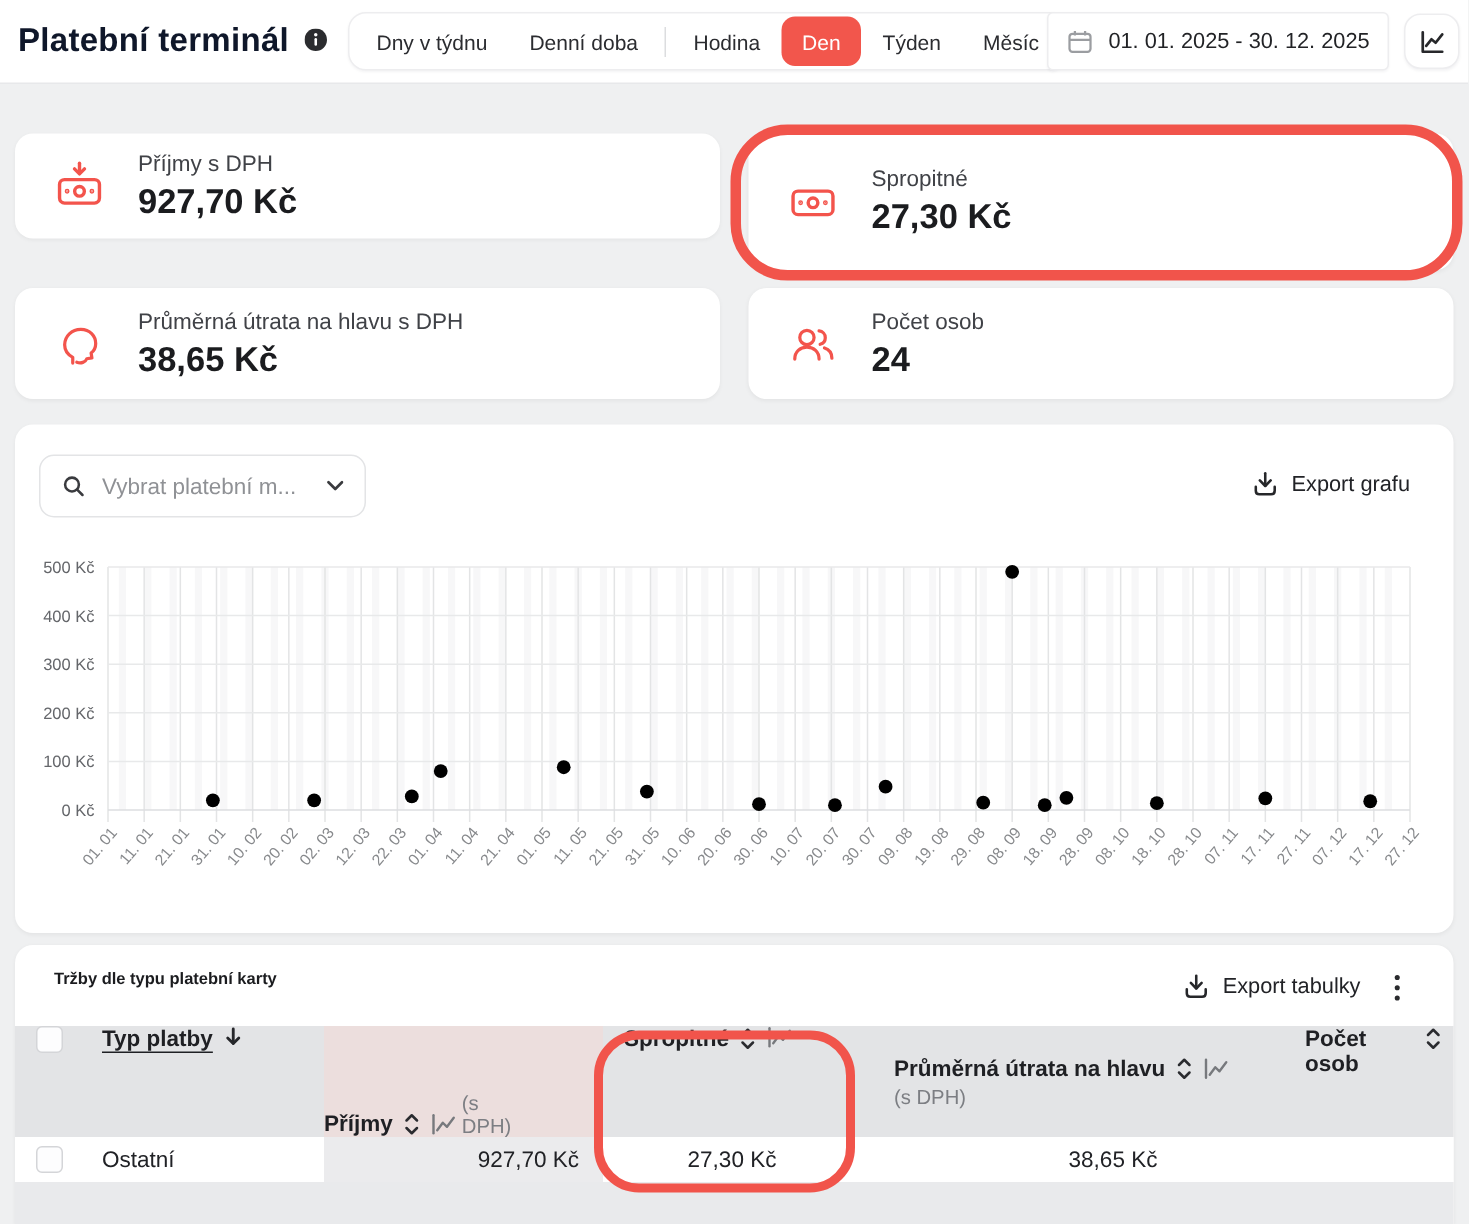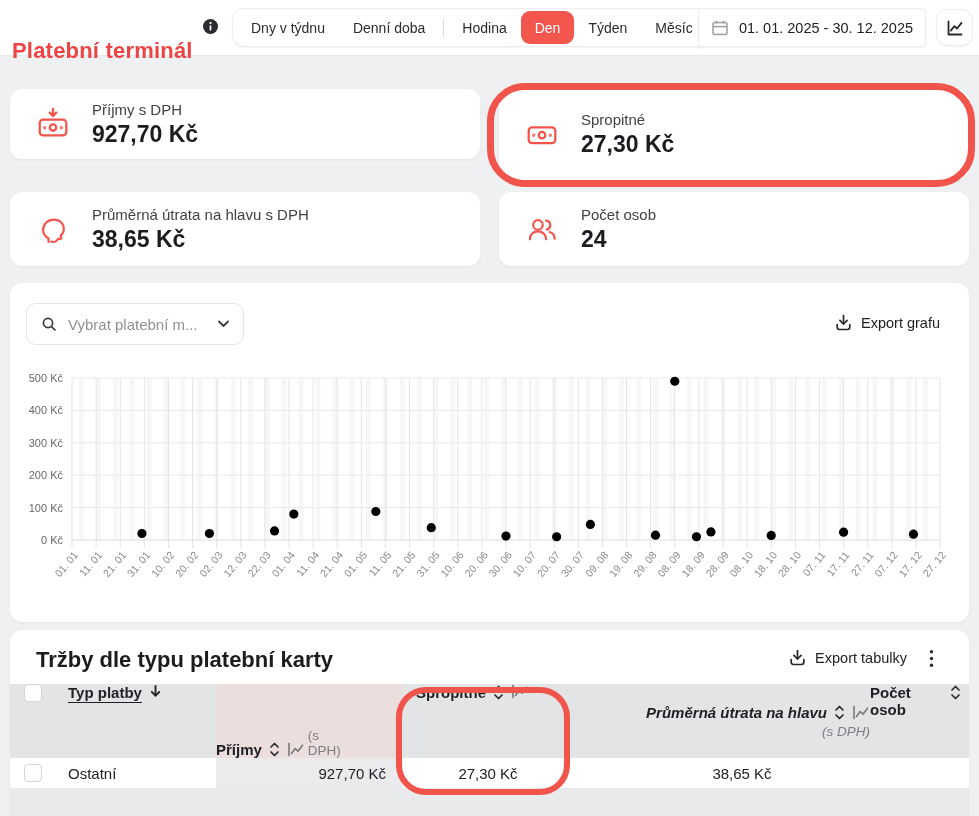--- a/index.html
+++ b/index.html
@@ -1,21 +1,21 @@
 <!DOCTYPE html>
 <html><head>
 <meta charset="utf-8">
 <style>
   * { margin:0; padding:0; box-sizing:border-box; }
   html,body { width:979px; height:816px; overflow:hidden; }
   body { font-family:"Liberation Sans", sans-serif; background:#eff0f1; position:relative; color:#1d1e21; }
 
   
   .topbar { position:absolute; left:0; top:0; width:979px; height:56px; background:#fff; border-bottom:1px solid #e7e8ea; }
-  .page-title { position:absolute; left:12px; top:14px; font-size:22px; font-weight:700; color:#ef4444; letter-spacing:.2px;margin-top:24px; }
+  .page-title { position:absolute; left:12px; top:14px; font-size:22px; font-weight:700; color:#0f172a; letter-spacing:.2px; }
   .info-icon { position:absolute; left:203px; top:19px; width:15px; height:15px; }
   .tab-group { position:absolute; left:232px; top:8px; height:39px; display:flex; align-items:center; background:#fff; border:1px solid #ededef; border-radius:12px; box-shadow:0 1px 2px rgba(25,25,30,.05); padding:0 4px; }
   .tab { border:none; background:transparent; font-family:inherit; font-size:14px; color:#2b2c30; padding:0 14px; height:33px; border-radius:9px; cursor:pointer; white-space:nowrap; }
   .tab.active { background:var(--accent); color:#fff; font-weight:400; }
   .tab-sep { width:1px; height:20px; background:#dcdddf; margin:0 4px; }
   .date-picker { position:absolute; left:698px; top:8px; width:228px; height:39px; background:#fff; border:1px solid #ededef; border-radius:4px; box-shadow:0 1px 2px rgba(25,25,30,.05); display:flex; align-items:center; justify-content:center; gap:10px; cursor:pointer; }
   .date-picker span { font-size:14.5px; color:#222326; }
   .chart-view-btn { position:absolute; left:936px; top:9px; width:37px; height:37px; background:#fff; border:1px solid #ededef; border-radius:11px; box-shadow:0 1px 2px rgba(25,25,30,.05); display:flex; align-items:center; justify-content:center; cursor:pointer; }
 
   
@@ -37,34 +37,34 @@
   
   .chart-panel { position:absolute; left:10px; top:283px; width:959px; height:339px; background:#fff; border-radius:12px; box-shadow:0 1px 3px rgba(20,20,26,.05); }
   .filter-select { position:absolute; left:16px; top:20px; width:218px; height:42px; border:1px solid #e3e4e6; border-radius:10px; display:flex; align-items:center; padding:0 14px; gap:10px; cursor:pointer; background:#fff; }
   .filter-select .ph { font-size:15px; color:#8f9195; flex:1; white-space:nowrap; overflow:hidden; }
   .export-btn { position:absolute; display:flex; align-items:center; gap:8px; background:none; border:none; font-family:inherit; font-size:14.5px; color:#222327; cursor:pointer; font-weight:400; }
   #export-graph { right:29px; top:30px; }
   #chart-svg { position:absolute; left:0; top:64px; }
 
   
   .table-panel { position:absolute; left:10px; top:630px; width:959px; height:186px; background:#fff; border-radius:12px 12px 0 0; box-shadow:0 1px 3px rgba(20,20,26,.05); }
-  .table-title { position:absolute; left:26px; top:17px; font-size:22px; font-weight:700; color:#1b1c1f; }
+  .table-title { position:absolute; left:26px; top:17px; font-size:11px; font-weight:700; color:#1b1c1f; }
   #export-table { right:62px; top:18px; }
   .kebab-btn { position:absolute; right:26px; top:16px; width:24px; height:24px; background:none; border:none; cursor:pointer; display:flex; align-items:center; justify-content:center; }
   .tgrid { position:absolute; left:0; width:959px; display:grid; grid-template-columns:56px 150px 186px 172px 296px 1fr; align-items:center; }
   .thead { top:54px; height:74px; background:#e3e4e6; }
   .trow  { top:128px; height:30px; background:#fff; }
   .tfoot { position:absolute; left:0; top:158px; width:959px; height:28px; background:#e9eaec; }
   .hcell { font-size:15px; font-weight:700; color:#1f2024; display:flex; align-items:flex-start; gap:7px; height:100%; }
   .hcell .sub { font-size:13.5px; font-weight:400; color:#7c7e83; }
   .hcol-prijmy { background:#ecdedd; flex-direction:row; align-items:flex-end; justify-content:center; padding-right:14px; gap:3px; }
   .hcol-prijmy .line1 { display:flex; align-items:center; gap:7px; }
   .hcol-prijmy .sub { margin-right:42px; }
   .hcol-sprop { padding-left:14px; }
-  .hcol-prumer { flex-direction:column; align-items:flex-end; justify-content:center; padding-left:22px; gap:3px;font-style:italic; }
+  .hcol-prumer { flex-direction:column; align-items:flex-start; justify-content:center; padding-left:22px; gap:3px; }
   .hcol-prumer .line1 { display:flex; align-items:center; gap:7px; }
   .hcol-pocet { justify-content:flex-end; padding-right:8px; }
   .sorted-label { text-decoration:underline; text-underline-offset:4px; }
   .cbx { width:18px; height:18px; border:1.5px solid #d4d5d8; border-radius:4px; background:#fdfdfe; margin-left:14px; cursor:pointer; }
   .ccell { font-size:15px; color:#212226; height:100%; display:flex; align-items:center; }
   .ccell-typ { padding-left:2px; }
   .hcell-typ { padding-left:2px; }
   .ccell-prijmy { background:#ebebed; justify-content:flex-end; padding-right:16px; }
   .ccell-sprop { justify-content:center; }
   .ccell-prumer { justify-content:center; padding-left:40px; }

